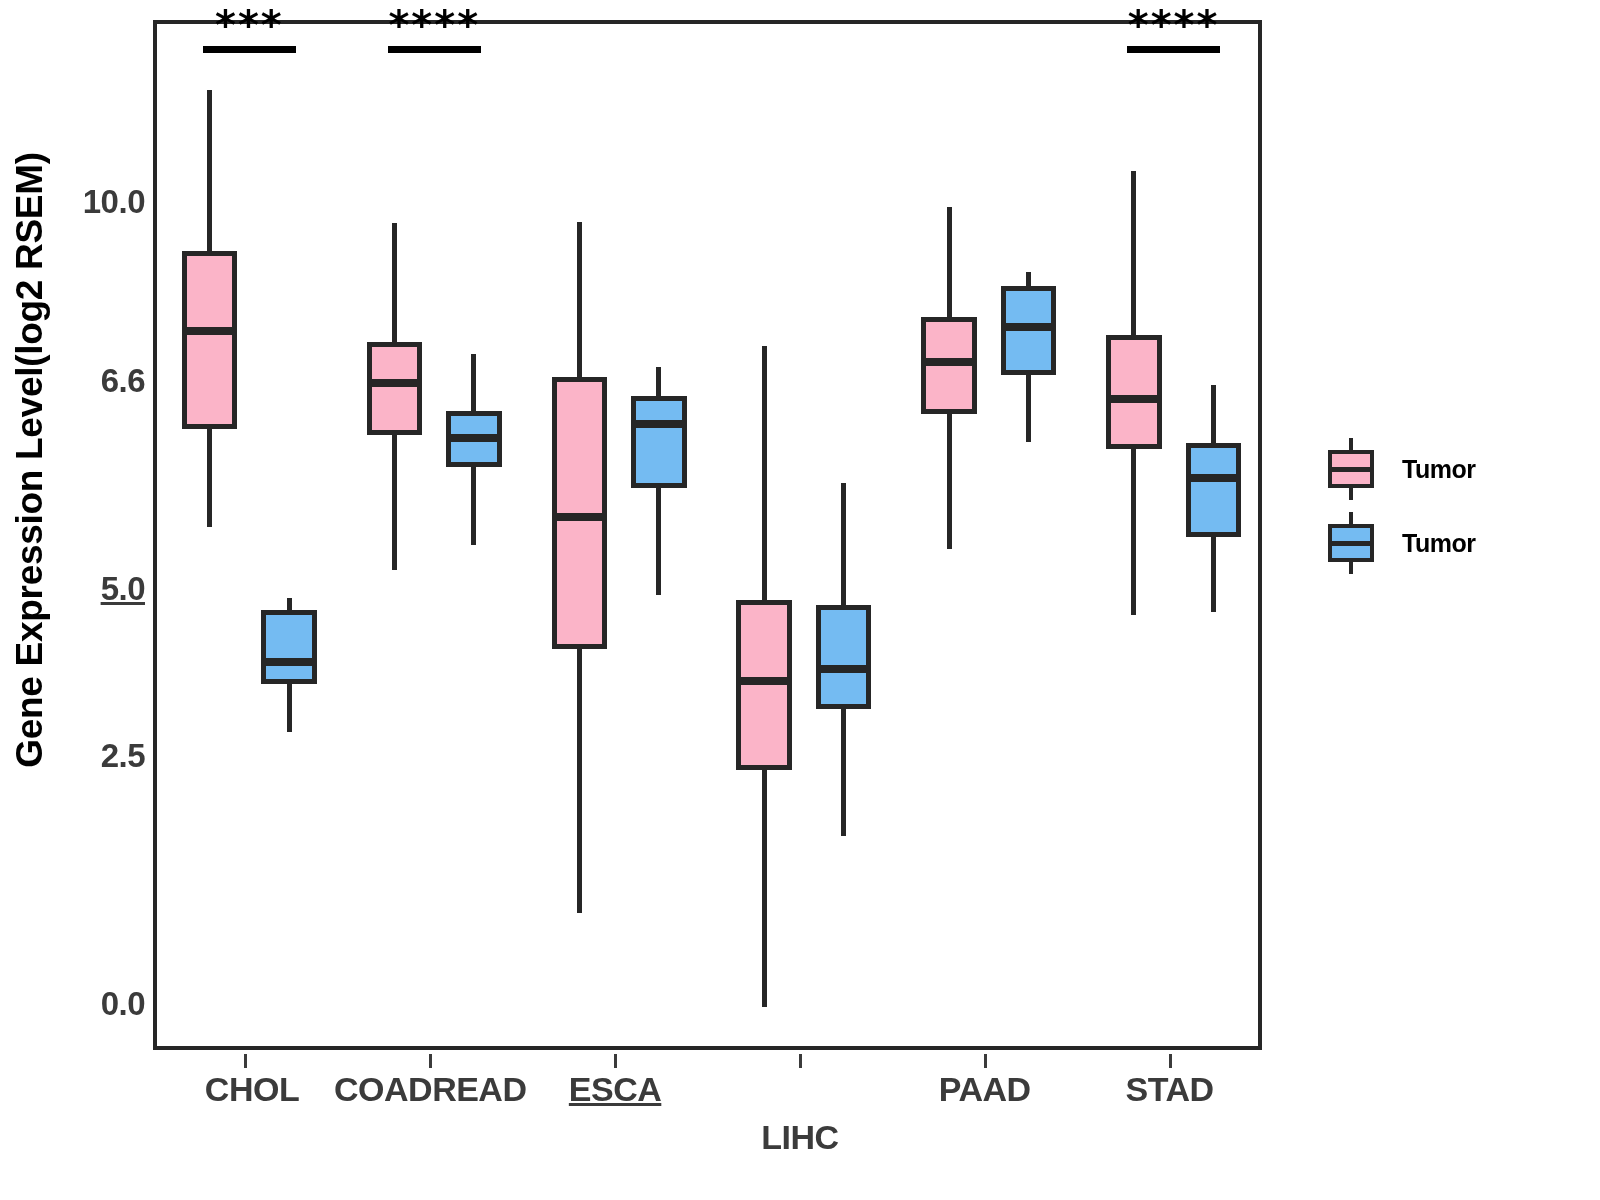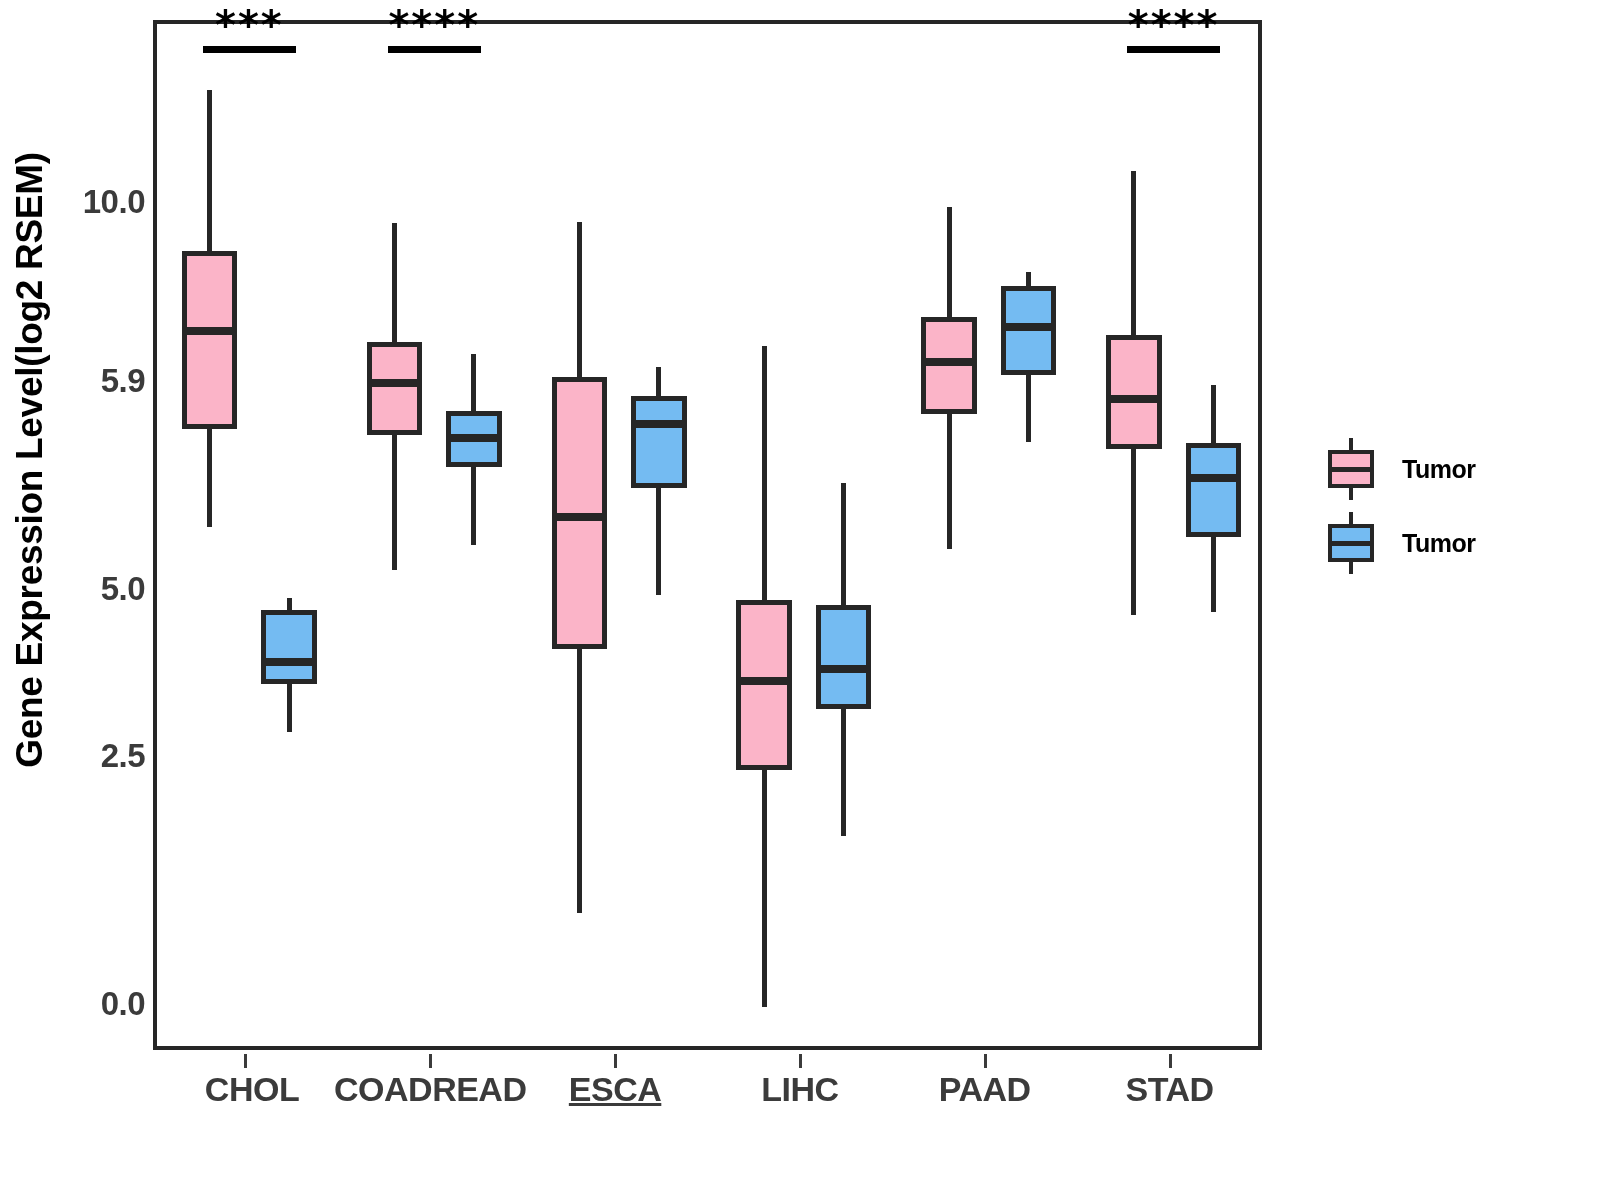--- a/index.html
+++ b/index.html
@@ -77,23 +77,23 @@
 <body>
 
 <div id="root">
 
   <div id="ytitle">Gene Expression Level(log2 RSEM)</div>
   <div id="yticks">
       <div class="ytick" style="top: 1004.31px;">0.0</div>
       <div class="ytickmark" style="top: 1003.31px;"></div>
       <div class="ytick" style="top: 756px;">2.5</div>
       <div class="ytickmark" style="top: 795.653px;"></div>
-      <div class="ytick" style="top: 588.992px;">5.0</div>
+      <div class="ytick" style="top: 588.992px; text-decoration: underline;">5.0</div>
       <div class="ytickmark" style="top: 587.992px;"></div>
-      <div class="ytick" style="top: 381.331px;">5.9</div>
+      <div class="ytick" style="top: 381.331px;">6.6</div>
       <div class="ytickmark" style="top: 380.331px;"></div>
       <div class="ytick" style="top: 173.669px; margin-top: 28px;">10.0</div>
       <div class="ytickmark" style="top: 172.669px;"></div>
     </div>
 
   <div id="panel">
     <div id="plotarea">
         <div class="whisk" style="left: 50.1775px; top: 66.4516px; height: 160.315px;"></div>
         <div class="whisk" style="left: 50.1775px; top: 404.524px; height: 98.0161px;"></div>
         <div class="bx tumor" style="left: 24.9525px; top: 226.766px; width: 55.45px; height: 177.758px;"></div>
@@ -152,21 +152,21 @@
   </div>
 
   <div id="xaxis">
       <div class="xtickmark" style="left: 244.417px;"></div>
       <div class="xlabel" style="left: 252px;">CHOL</div>
       <div class="xtickmark" style="left: 429.25px;"></div>
       <div class="xlabel" style="left: 430.25px;">COADREAD</div>
       <div class="xtickmark" style="left: 614.083px;"></div>
       <div class="xlabel" style="left: 615.083px; text-decoration: underline;">ESCA</div>
       <div class="xtickmark" style="left: 798.917px;"></div>
-      <div class="xlabel" style="left: 799.917px;">LIHC</div>
+      <div class="xlabel" style="left: 799.917px; margin-top: 48px;">LIHC</div>
       <div class="xtickmark" style="left: 983.75px;"></div>
       <div class="xlabel" style="left: 984.75px;">PAAD</div>
       <div class="xtickmark" style="left: 1168.58px;"></div>
       <div class="xlabel" style="left: 1169.58px;">STAD</div>
     </div>
 
   <div id="legend">
     <div class="legrow">
       <div class="legkey tumor">
         <div class="kw top"></div>

